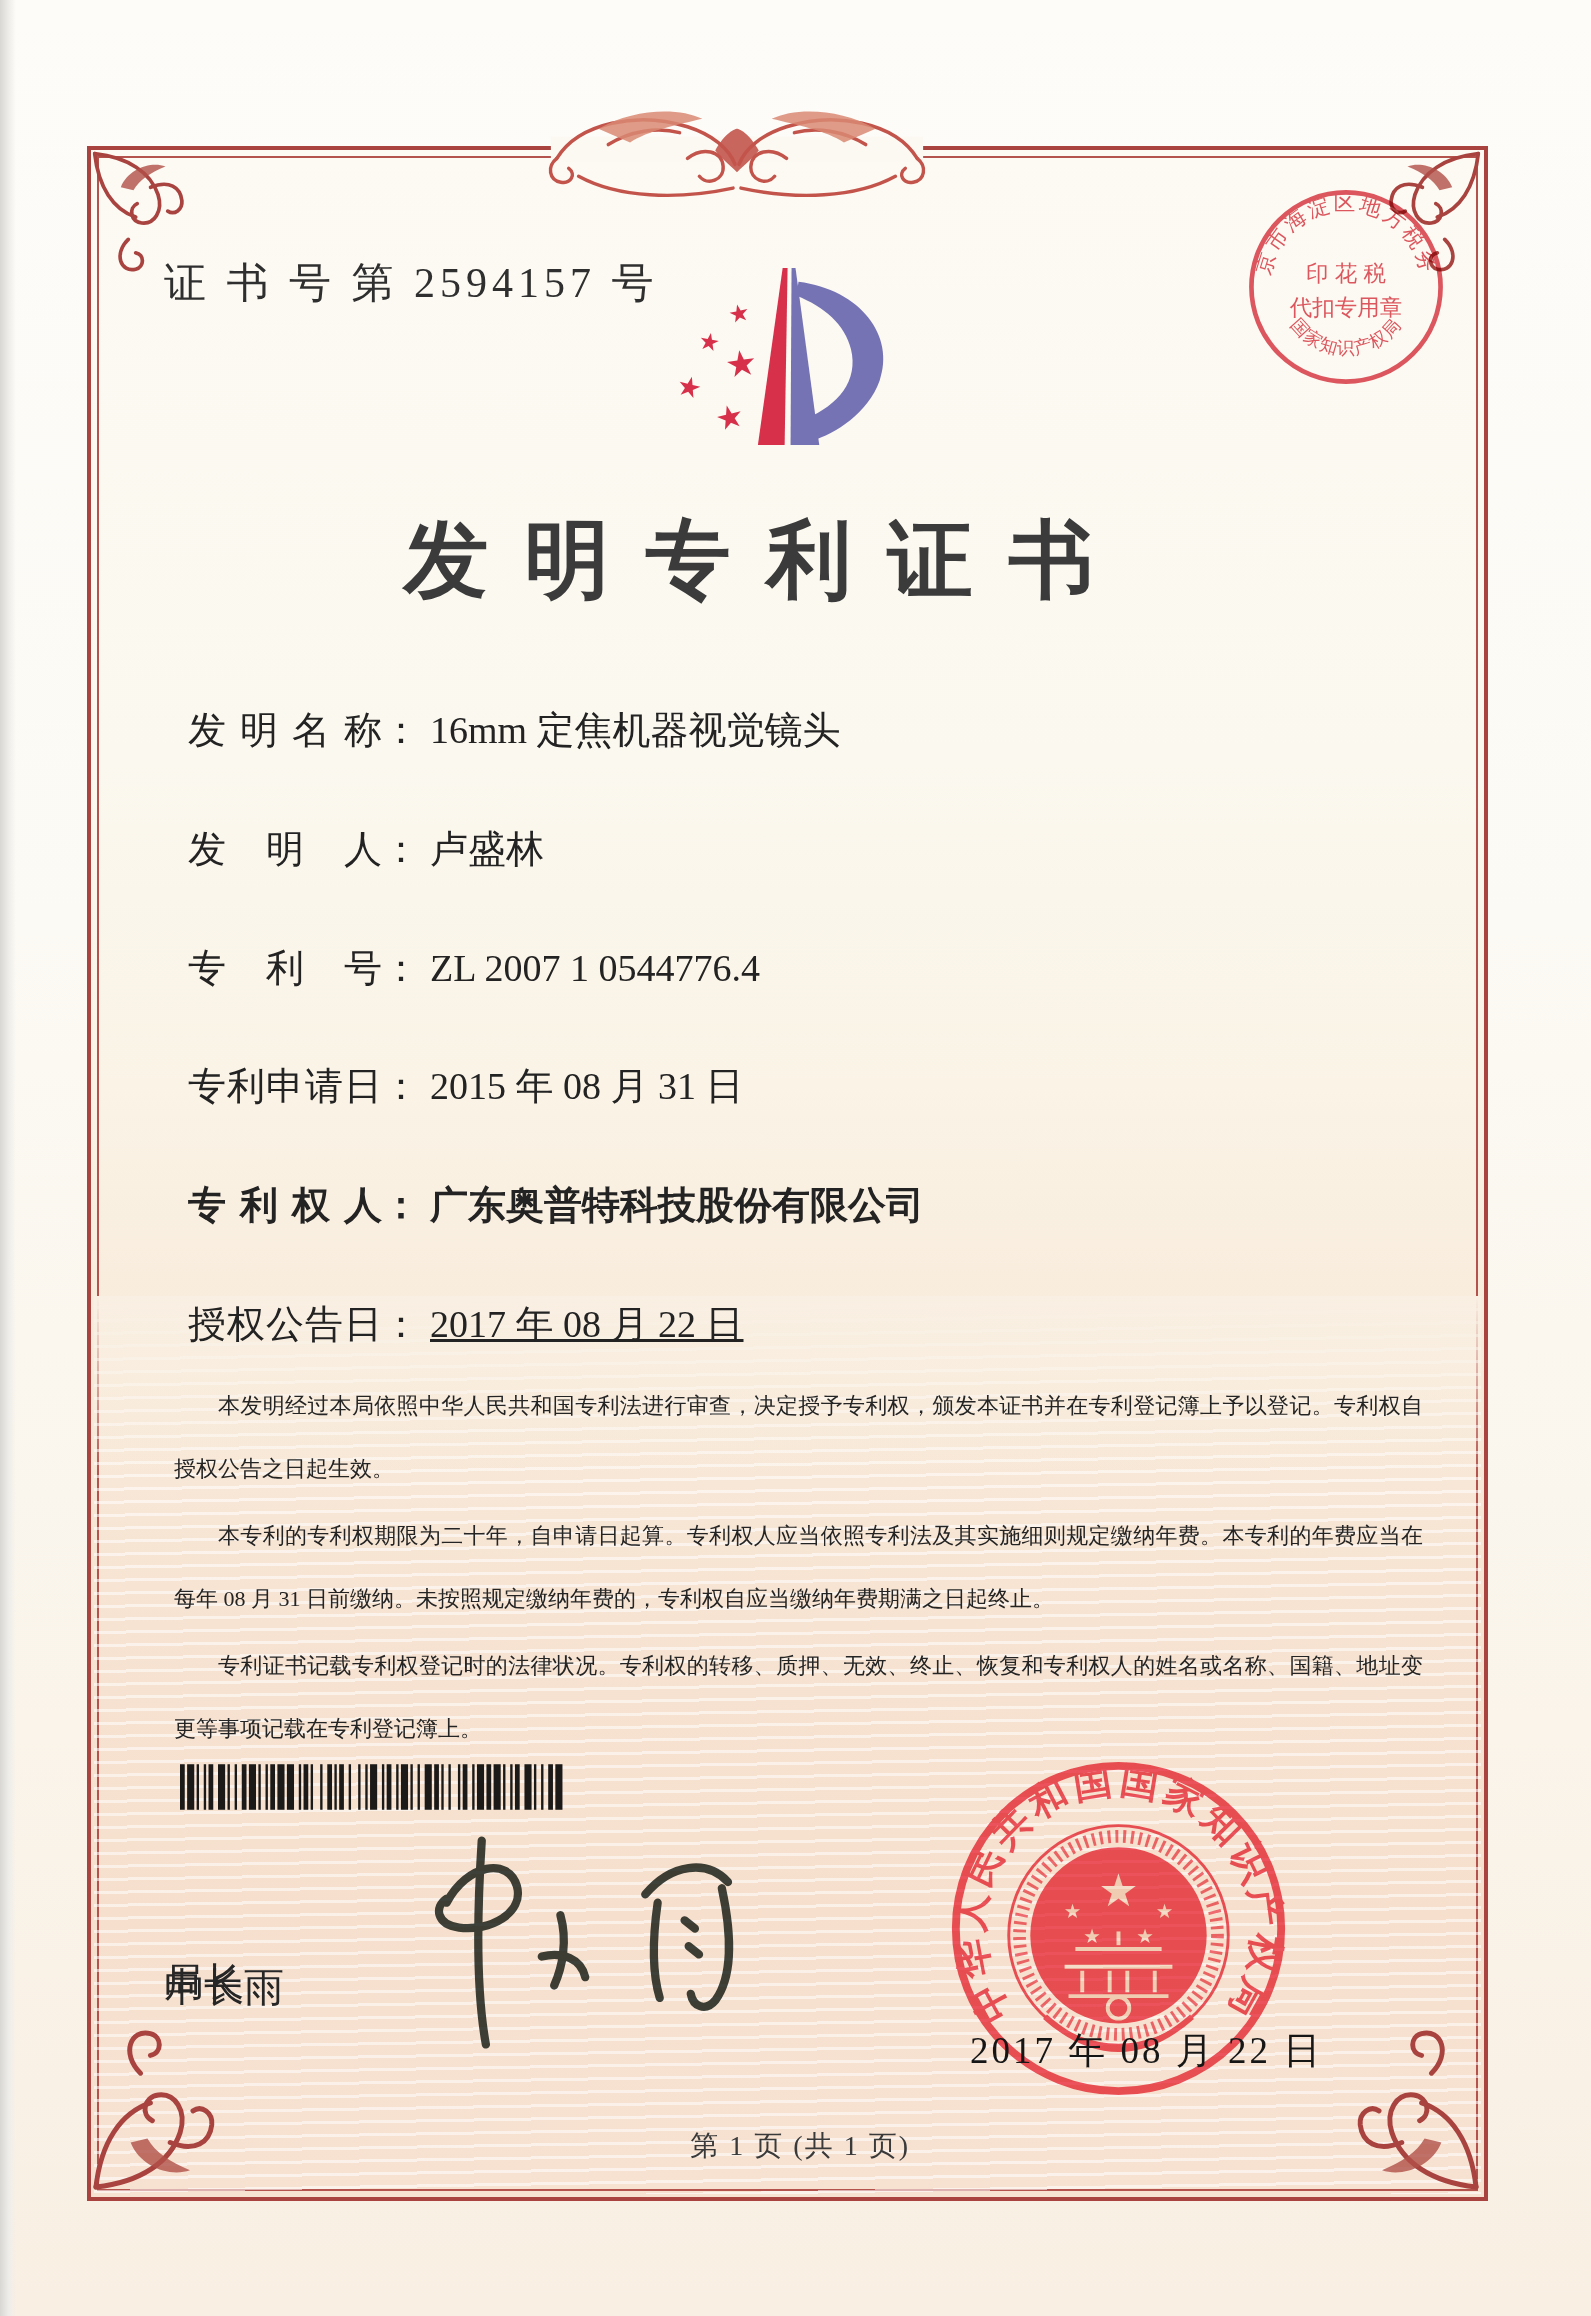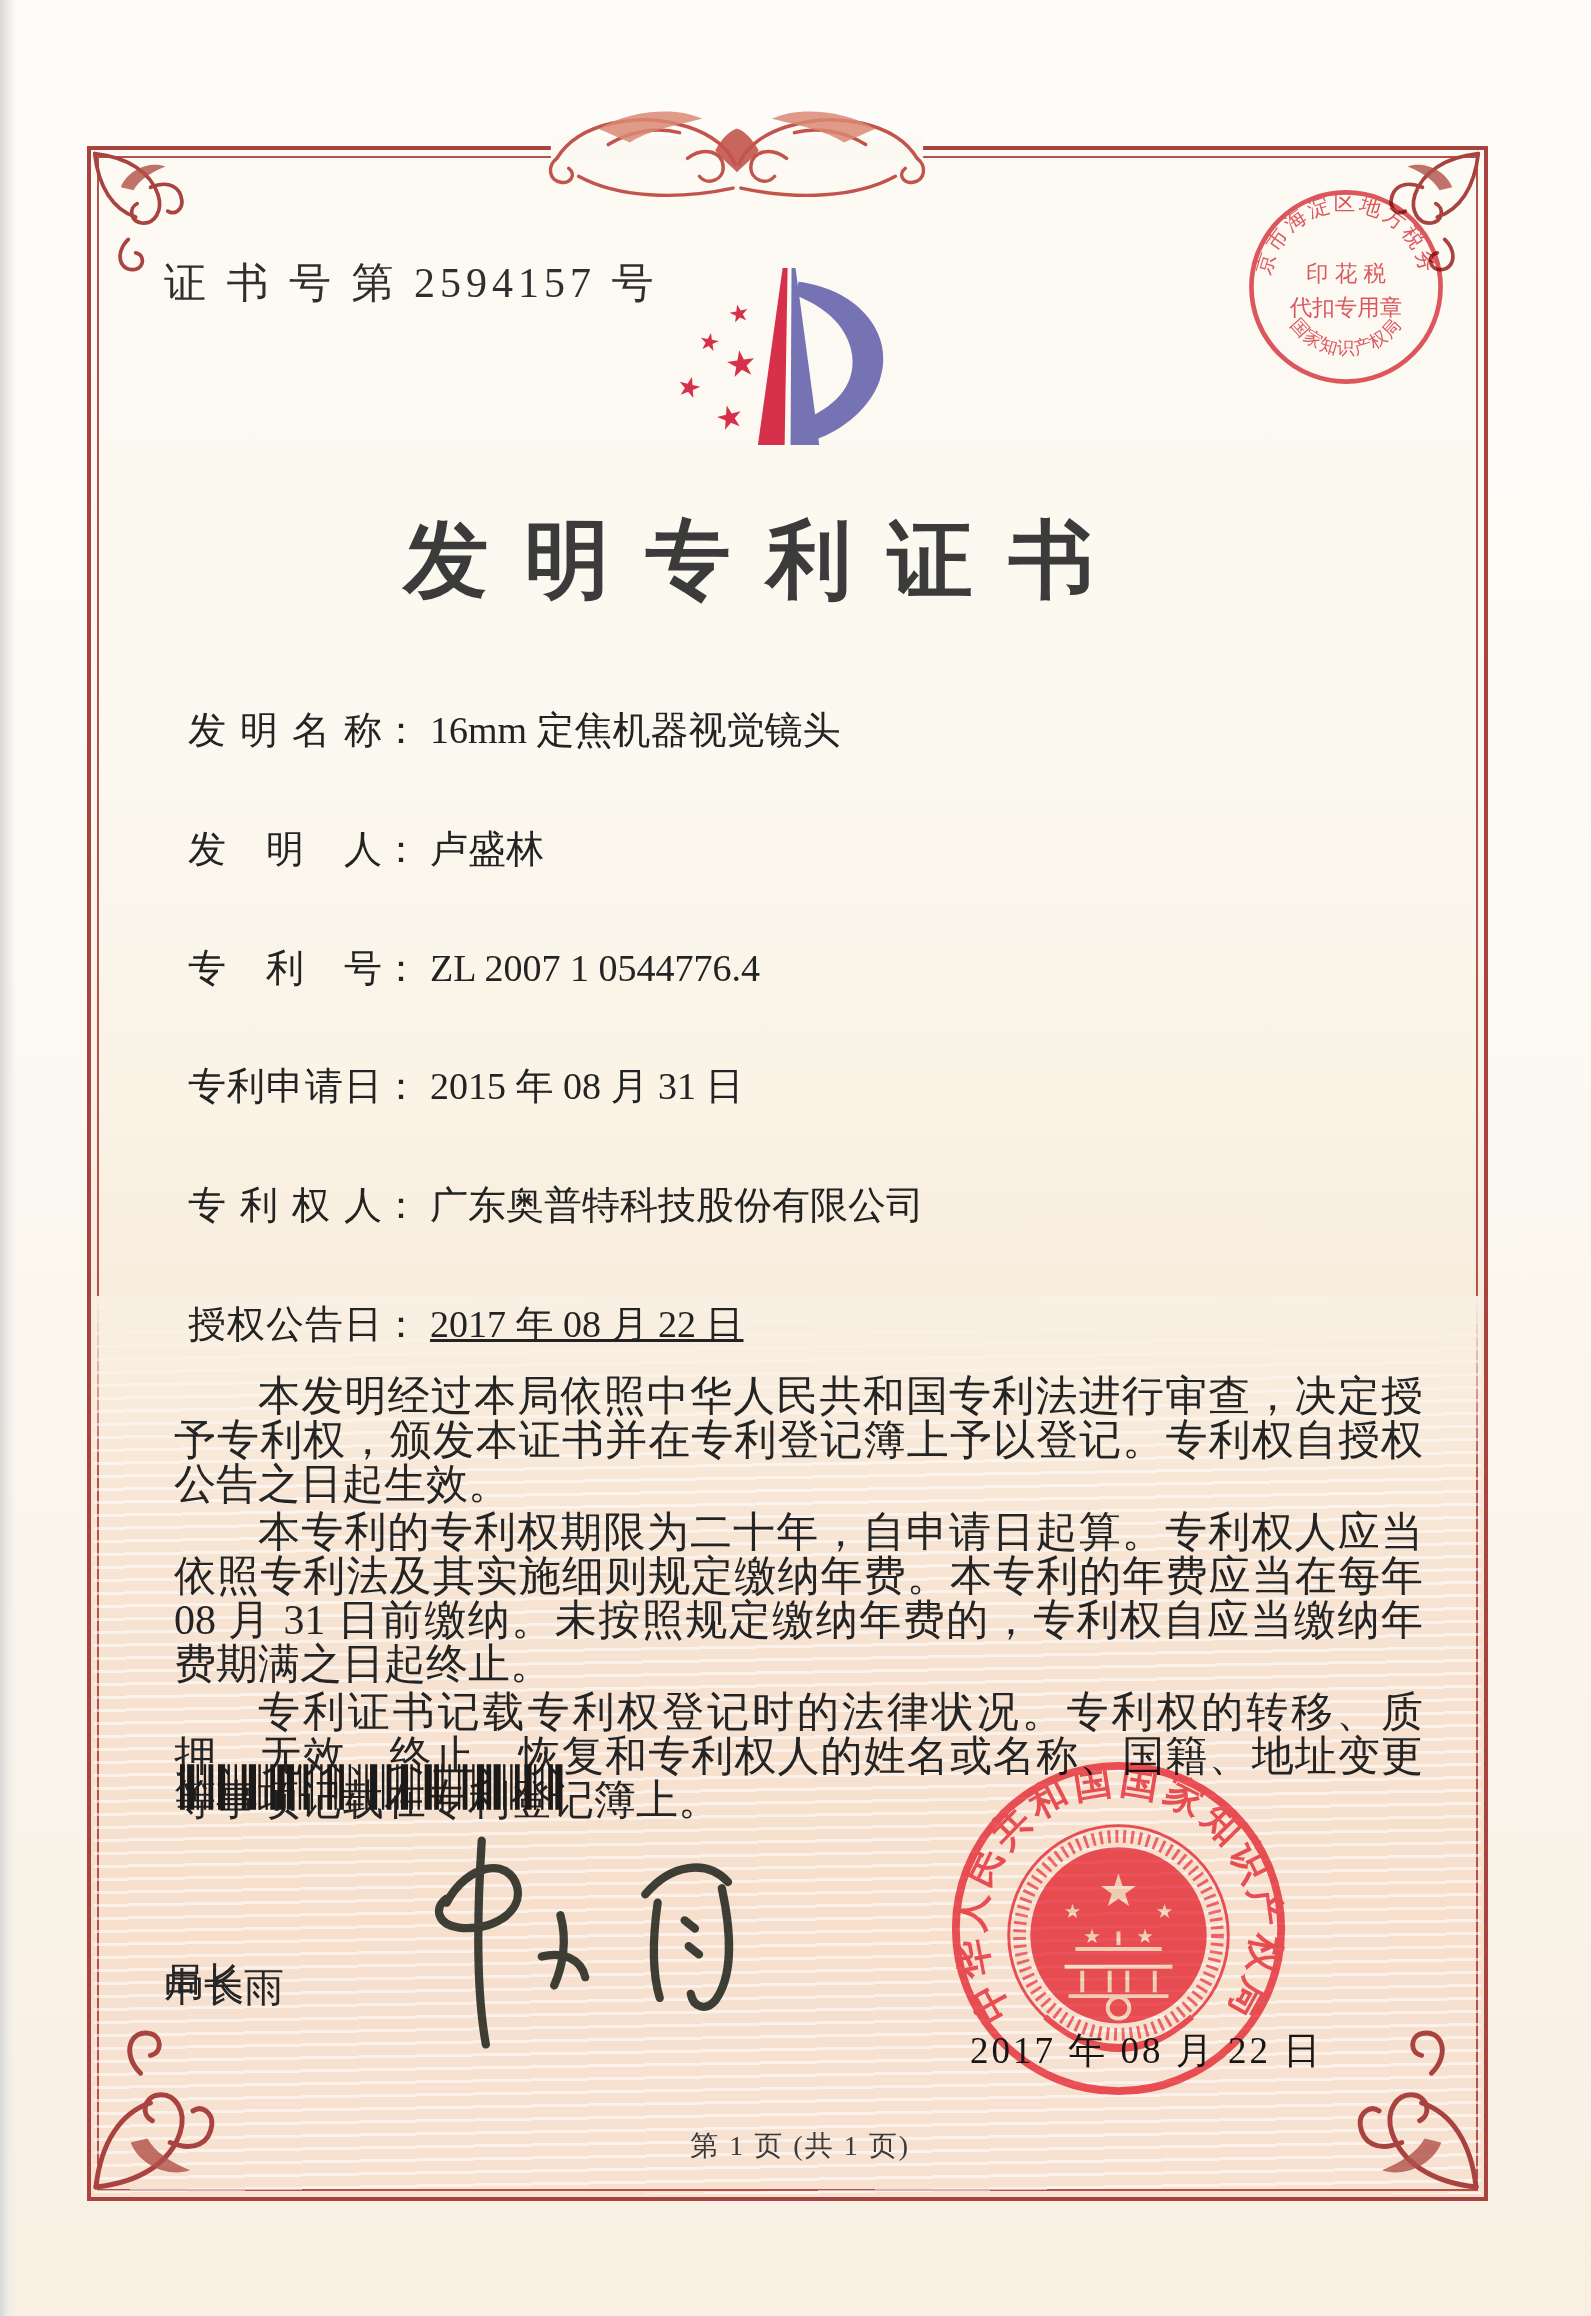--- a/index.html
+++ b/index.html
@@ -19,21 +19,21 @@
           repeating-linear-gradient(179deg,rgba(255,255,255,0) 0 10px,rgba(255,255,255,.55) 10px 13px);}
   .abs{position:absolute;}
   .cert-no{left:164px;top:255px;font-size:42px;letter-spacing:5px;color:#2f2f2f;}
   .title{left:87px;width:1341px;top:503px;margin:0;text-align:center;font-size:85px;font-weight:700;
         color:#3b3b3b;letter-spacing:36px;text-indent:18px;}
   .field{left:188px;width:1247px;font-size:38px;color:#232323;white-space:nowrap;}
   .f-label{display:inline-block;width:194px;text-align:justify;text-align-last:justify;vertical-align:bottom;}
   .f-sep{display:inline-block;}
   .f-value{margin-left:10px;}
   .paras{left:174px;top:1374px;width:1249px;}
-  .paras p{margin:0 0 4px;font-size:42px;line-height:44px;text-align:justify;text-indent:2em;color:#242424;}
+  .paras p{margin:0 0 4px;font-size:22px;line-height:63px;text-align:justify;text-indent:2em;color:#242424;}
   .signer{left:164px;font-size:40px;font-family:"Liberation Sans","DejaVu Sans",sans-serif;color:#262626;}
   .date-line{left:970px;top:2026px;font-size:37px;letter-spacing:3px;color:#161616;z-index:6;}
   .footer{left:554px;top:2127px;width:356px;text-align:right;font-size:28px;color:#3a3a3a;letter-spacing:2px;}
   .stamp{mix-blend-mode:multiply;opacity:.93;}
   .sig{mix-blend-mode:multiply;opacity:.92;}
   svg text{font-family:"Liberation Sans","DejaVu Sans",sans-serif;}
 </style>
 </head>
 <body>
 
@@ -137,21 +137,21 @@
   </div>
   <div class="abs field" style="top:824px;">
     <span class="f-label">发明人</span><span class="f-sep">：</span><span class="f-value">卢盛林</span>
   </div>
   <div class="abs field" style="top:943px;">
     <span class="f-label">专利号</span><span class="f-sep">：</span><span class="f-value">ZL 2007 1 0544776.4</span>
   </div>
   <div class="abs field" style="top:1061px;">
     <span class="f-label">专利申请日</span><span class="f-sep">：</span><span class="f-value">2015 年 08 月 31 日</span>
   </div>
-  <div class="abs field" style="top:1180px;">
+  <div class="abs field" style="top:1180px;font-weight:bold;">
     <span class="f-label">专利权人</span><span class="f-sep">：</span><span class="f-value">广东奥普特科技股份有限公司</span>
   </div>
   <div class="abs field" style="top:1299px;text-decoration:underline;">
     <span class="f-label">授权公告日</span><span class="f-sep">：</span><span class="f-value">2017 年 08 月 22 日</span>
   </div>
 
   <div class="abs paras">
     <p>本发明经过本局依照中华人民共和国专利法进行审查，决定授予专利权，颁发本证书并在专利登记簿上予以登记。专利权自授权公告之日起生效。</p>
     <p>本专利的专利权期限为二十年，自申请日起算。专利权人应当依照专利法及其实施细则规定缴纳年费。本专利的年费应当在每年 08 月 31 日前缴纳。未按照规定缴纳年费的，专利权自应当缴纳年费期满之日起终止。</p>
     <p>专利证书记载专利权登记时的法律状况。专利权的转移、质押、无效、终止、恢复和专利权人的姓名或名称、国籍、地址变更等事项记载在专利登记簿上。</p>

